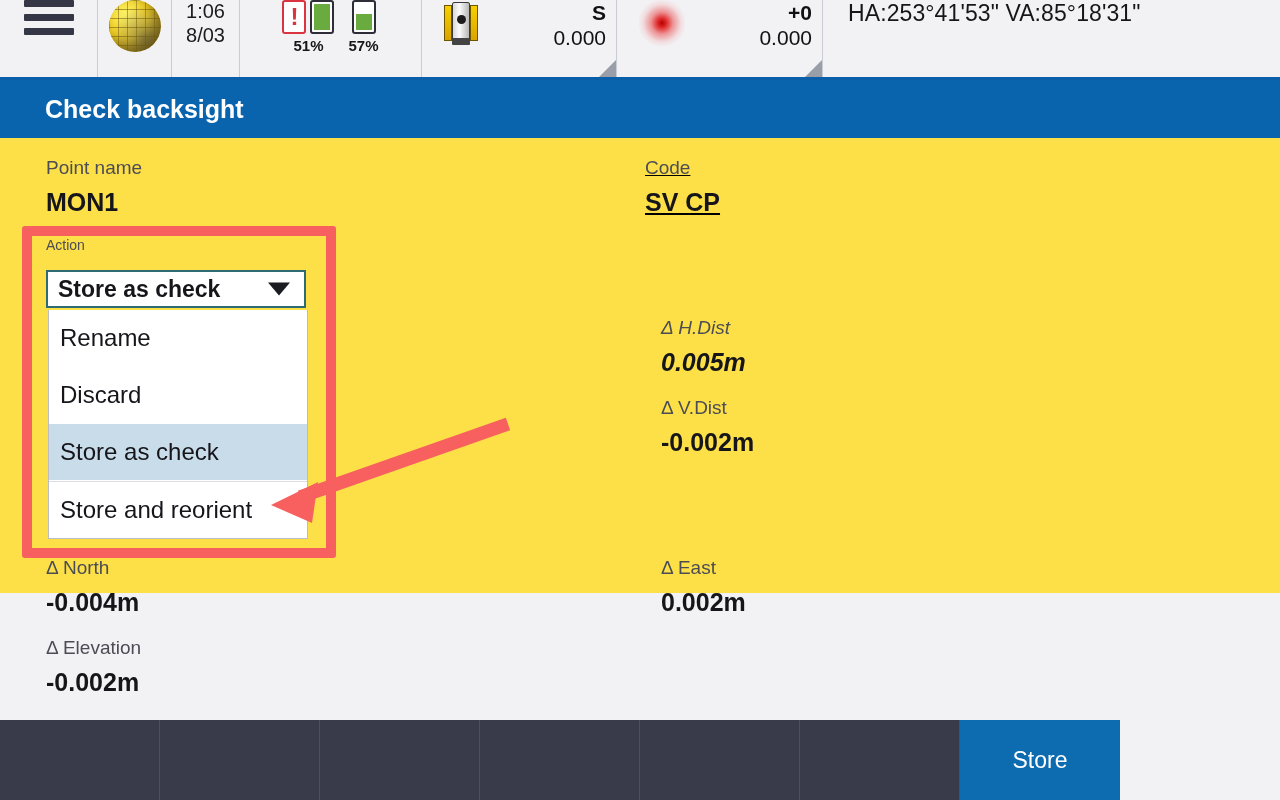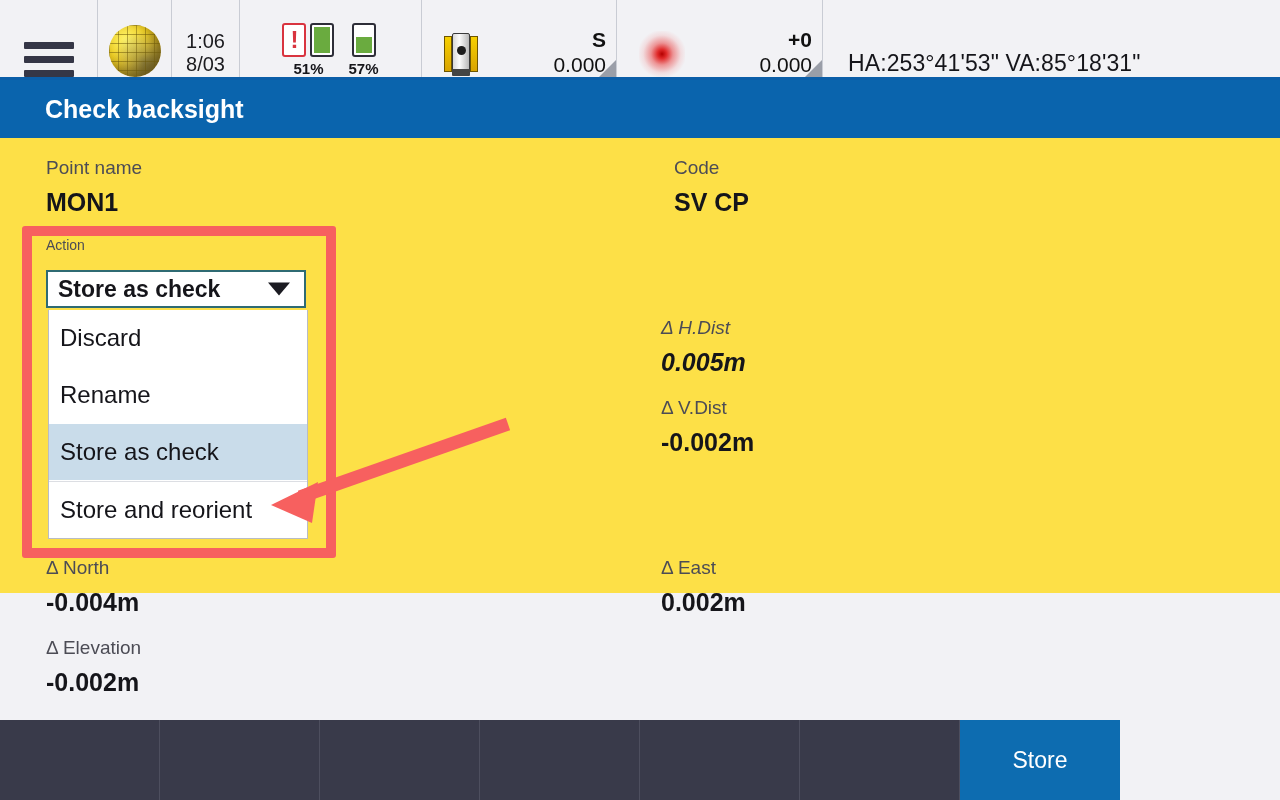--- a/index.html
+++ b/index.html
@@ -14,21 +14,21 @@
   
   .statusbar {
     position: absolute; left: 0; top: 0;
     width: 1280px; height: 80px;
     background: #f2f2f5;
     display: flex; align-items: stretch;
     border-bottom: 3px solid #0b5ea8;
   }
   .sb-cell {
     position: relative;
-    display: flex; align-items: flex-end; justify-content: center;
+    display: flex; align-items: flex-start; justify-content: center;
     border-right: 1px solid #c9ccd4;
     padding: 0 10px;
   }
   .sb-cell.noborder { border-right: none; }
   .sb-menu { width: 98px; }
   .sb-globe { width: 74px; }
   .sb-time { width: 68px; }
   .sb-batt { width: 182px; gap: 14px; }
   .sb-instr { width: 195px; gap: 4px; justify-content: flex-start; padding-left: 22px; }
   .sb-target { width: 206px; gap: 4px; justify-content: flex-start; padding-left: 22px; }
@@ -274,33 +274,33 @@
     <div class="t">Check backsight</div>
   </div>
 
   <div class="content">
 
     <div class="field" style="left:46px; top:20px;">
       <div class="flabel">Point name</div>
       <div class="fvalue">MON1</div>
     </div>
 
-    <div class="field" style="left:674px; top:20px;">
+    <div class="field" style="left:645px; top:20px;text-decoration:underline;">
       <div class="flabel">Code</div>
       <div class="fvalue">SV CP</div>
     </div>
 
     <div class="dropgroup">
       <div class="drop-label">Action</div>
       <div class="combo">
         <div class="ctext">Store as check</div>
         <div class="caret"></div>
         <div class="droplist">
+          <div class="dropitem">Rename</div>
           <div class="dropitem">Discard</div>
-          <div class="dropitem">Rename</div>
           <div class="dropitem sel">Store as check</div>
           <div class="dropitem last">Store and reorient</div>
         </div>
       </div>
     </div>
 
     <div class="field" style="left:661px; top:180px;font-style:italic;">
       <div class="flabel">Δ H.Dist</div>
       <div class="fvalue">0.005m</div>
     </div>

